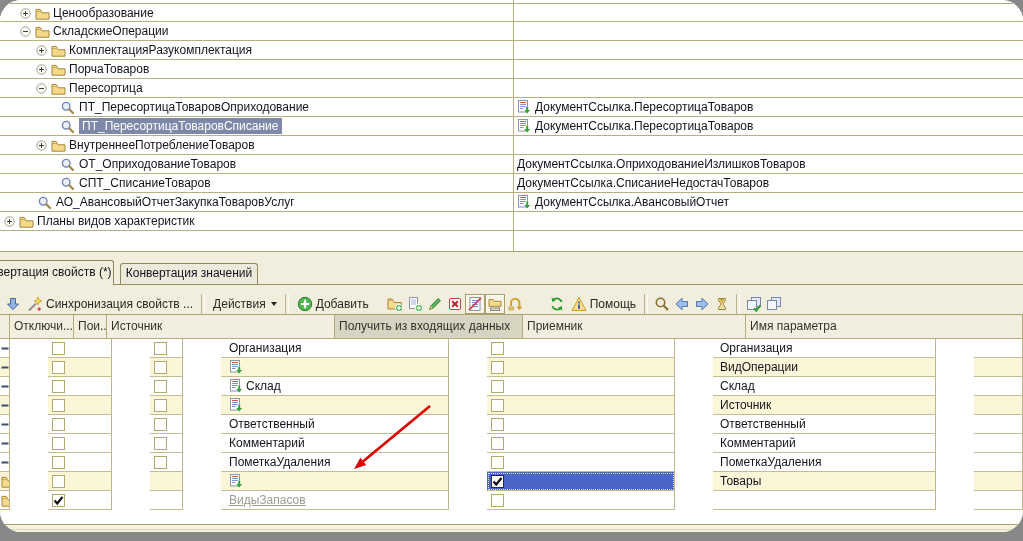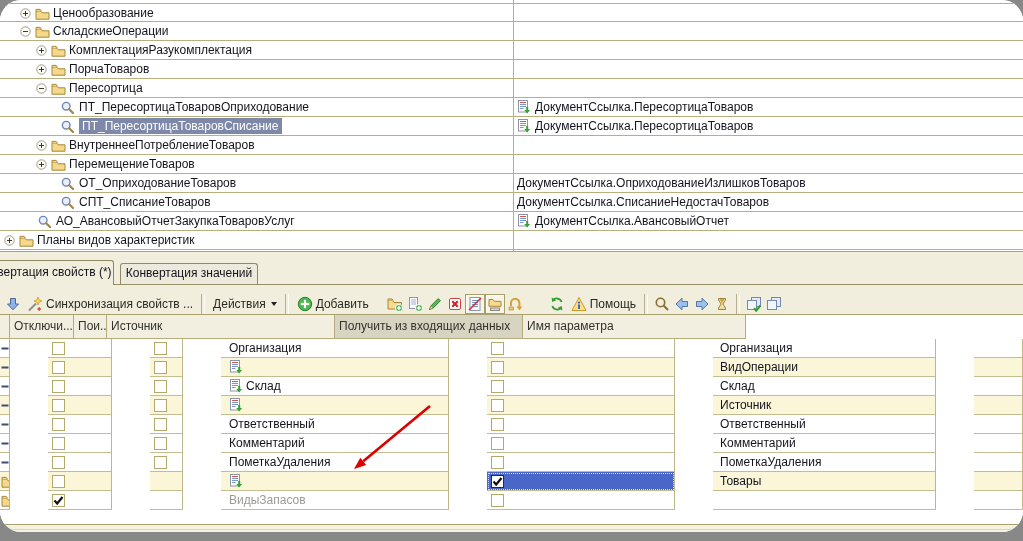--- a/index.html
+++ b/index.html
@@ -53,21 +53,21 @@
          padding-left:4px;white-space:nowrap;overflow:hidden;color:#33332b;}
   .hcell.hsel{background:var(--hdrsel);}
   .grow{height:19px;gap:38px;}
   .gcell{position:relative;box-sizing:border-box;height:19px;border-right:1px solid #bdb68a;
          border-bottom:1px solid var(--hline);white-space:nowrap;overflow:hidden;
          display:flex;align-items:center;background:#fff;}
   .grow.tint .gcell{background:var(--tint);}
   .gcell.marker{padding-left:1px;}
   .gcell.src{padding-left:8px;gap:3px;}
   .gcell.tgt{padding-left:7px;}
-  .gray{color:#9b9b95;}
+  .gray{color:#9b9b95;text-decoration:underline;}
   .cb{width:13px;height:13px;box-sizing:border-box;border:1px solid #b3a96d;background:#fff;
       margin-left:4px;display:flex;align-items:center;justify-content:center;flex:0 0 auto;}
   .gcell.selcell{background:var(--sel);outline:1px dotted #e6e2c4;outline-offset:-2px;}
   .grow.tint .gcell.selcell{background:var(--sel);}
   .selcell .cb{border-color:#2a2a2a;}
   
   #bottomband{position:absolute;left:0;top:524px;width:100%;height:17px;background:#f4f1df;
               border-top:1px solid #a9a26e;box-sizing:border-box;}
   #bottomband::after{content:"";position:absolute;left:0;top:4px;width:100%;height:1px;background:#dcd7ba;}
   #arrow-overlay{position:absolute;left:0;top:0;width:1023px;height:541px;pointer-events:none;z-index:10;}
@@ -177,32 +177,20 @@
             <line x1="3" y1="5.5" x2="8" y2="5.5" stroke="#3a3a3a"></line>
             <line x1="5.5" y1="3" x2="5.5" y2="8" stroke="#3a3a3a"></line>
           </svg></span>
         <span class="ticon" style="left: 51px;"><svg width="15" height="13" viewBox="0 0 15 13">
             <path d="M1 4 h4.6 l1.5 1.8 H14 v6.4 H1 z" fill="#f6d88a" stroke="#a8863a"></path>
             <path d="M1 4 V2.4 h4.2 l1.2 1.6" fill="#f6d88a" stroke="#a8863a"></path>
           </svg></span>
         <span class="tlabel" style="left: 69px;">ВнутреннееПотреблениеТоваров</span>
       </div>
       <div class="trow">
-        <span class="texp" style="left: 36px;"><svg width="11" height="11" viewBox="0 0 11 11">
-            <circle cx="5.5" cy="5.5" r="4.7" fill="#fffef6" stroke="#9b9b8a"></circle>
-            <line x1="3" y1="5.5" x2="8" y2="5.5" stroke="#3a3a3a"></line>
-            <line x1="5.5" y1="3" x2="5.5" y2="8" stroke="#3a3a3a"></line>
-          </svg></span>
-        <span class="ticon" style="left: 51px;"><svg width="15" height="13" viewBox="0 0 15 13">
-            <path d="M1 4 h4.6 l1.5 1.8 H14 v6.4 H1 z" fill="#f6d88a" stroke="#a8863a"></path>
-            <path d="M1 4 V2.4 h4.2 l1.2 1.6" fill="#f6d88a" stroke="#a8863a"></path>
-          </svg></span>
-        <span class="tlabel" style="left: 69px;">ПеремещениеТоваров</span>
-      </div>
-      <div class="trow">
         <span class="ticon" style="left: 61px;"><svg width="13" height="13" viewBox="0 0 13 13">
             <circle cx="5.2" cy="5.2" r="3.8" fill="#eaf0fb" stroke="#6f85b5" stroke-width="1.4"></circle>
             <line x1="8.2" y1="8.2" x2="12" y2="12" stroke="#a08648" stroke-width="2.2" stroke-linecap="round"></line>
           </svg></span>
         <span class="tlabel" style="left: 79px;">ОТ_ОприходованиеТоваров</span>
         <span class="tval">
           <span>ДокументСсылка.ОприходованиеИзлишковТоваров</span>
         </span>
       </div>
       <div class="trow">
@@ -389,20 +377,21 @@
           </svg></span>
       </div>
     </div>
   <div id="grid">
     <div id="grid-header" class="hrow">
         <div class="hcell"></div>
         <div class="hcell">Отключи...</div>
         <div class="hcell">Пои...</div>
         <div class="hcell">Источник</div>
         <div class="hcell hsel">Получить из входящих данных</div>
+        <div class="hcell">Приемник</div>
         <div class="hcell">Имя параметра</div>
       </div>
     <div id="grid-body">
         <div class="grow">
           <div class="gcell marker">
             <span class="ico"><svg width="9" height="9" viewBox="0 0 9 9">
                 <rect x="0.5" y="3.5" width="7" height="2" fill="#3f4d78"></rect>
               </svg></span>
           </div>
           <div class="gcell">

